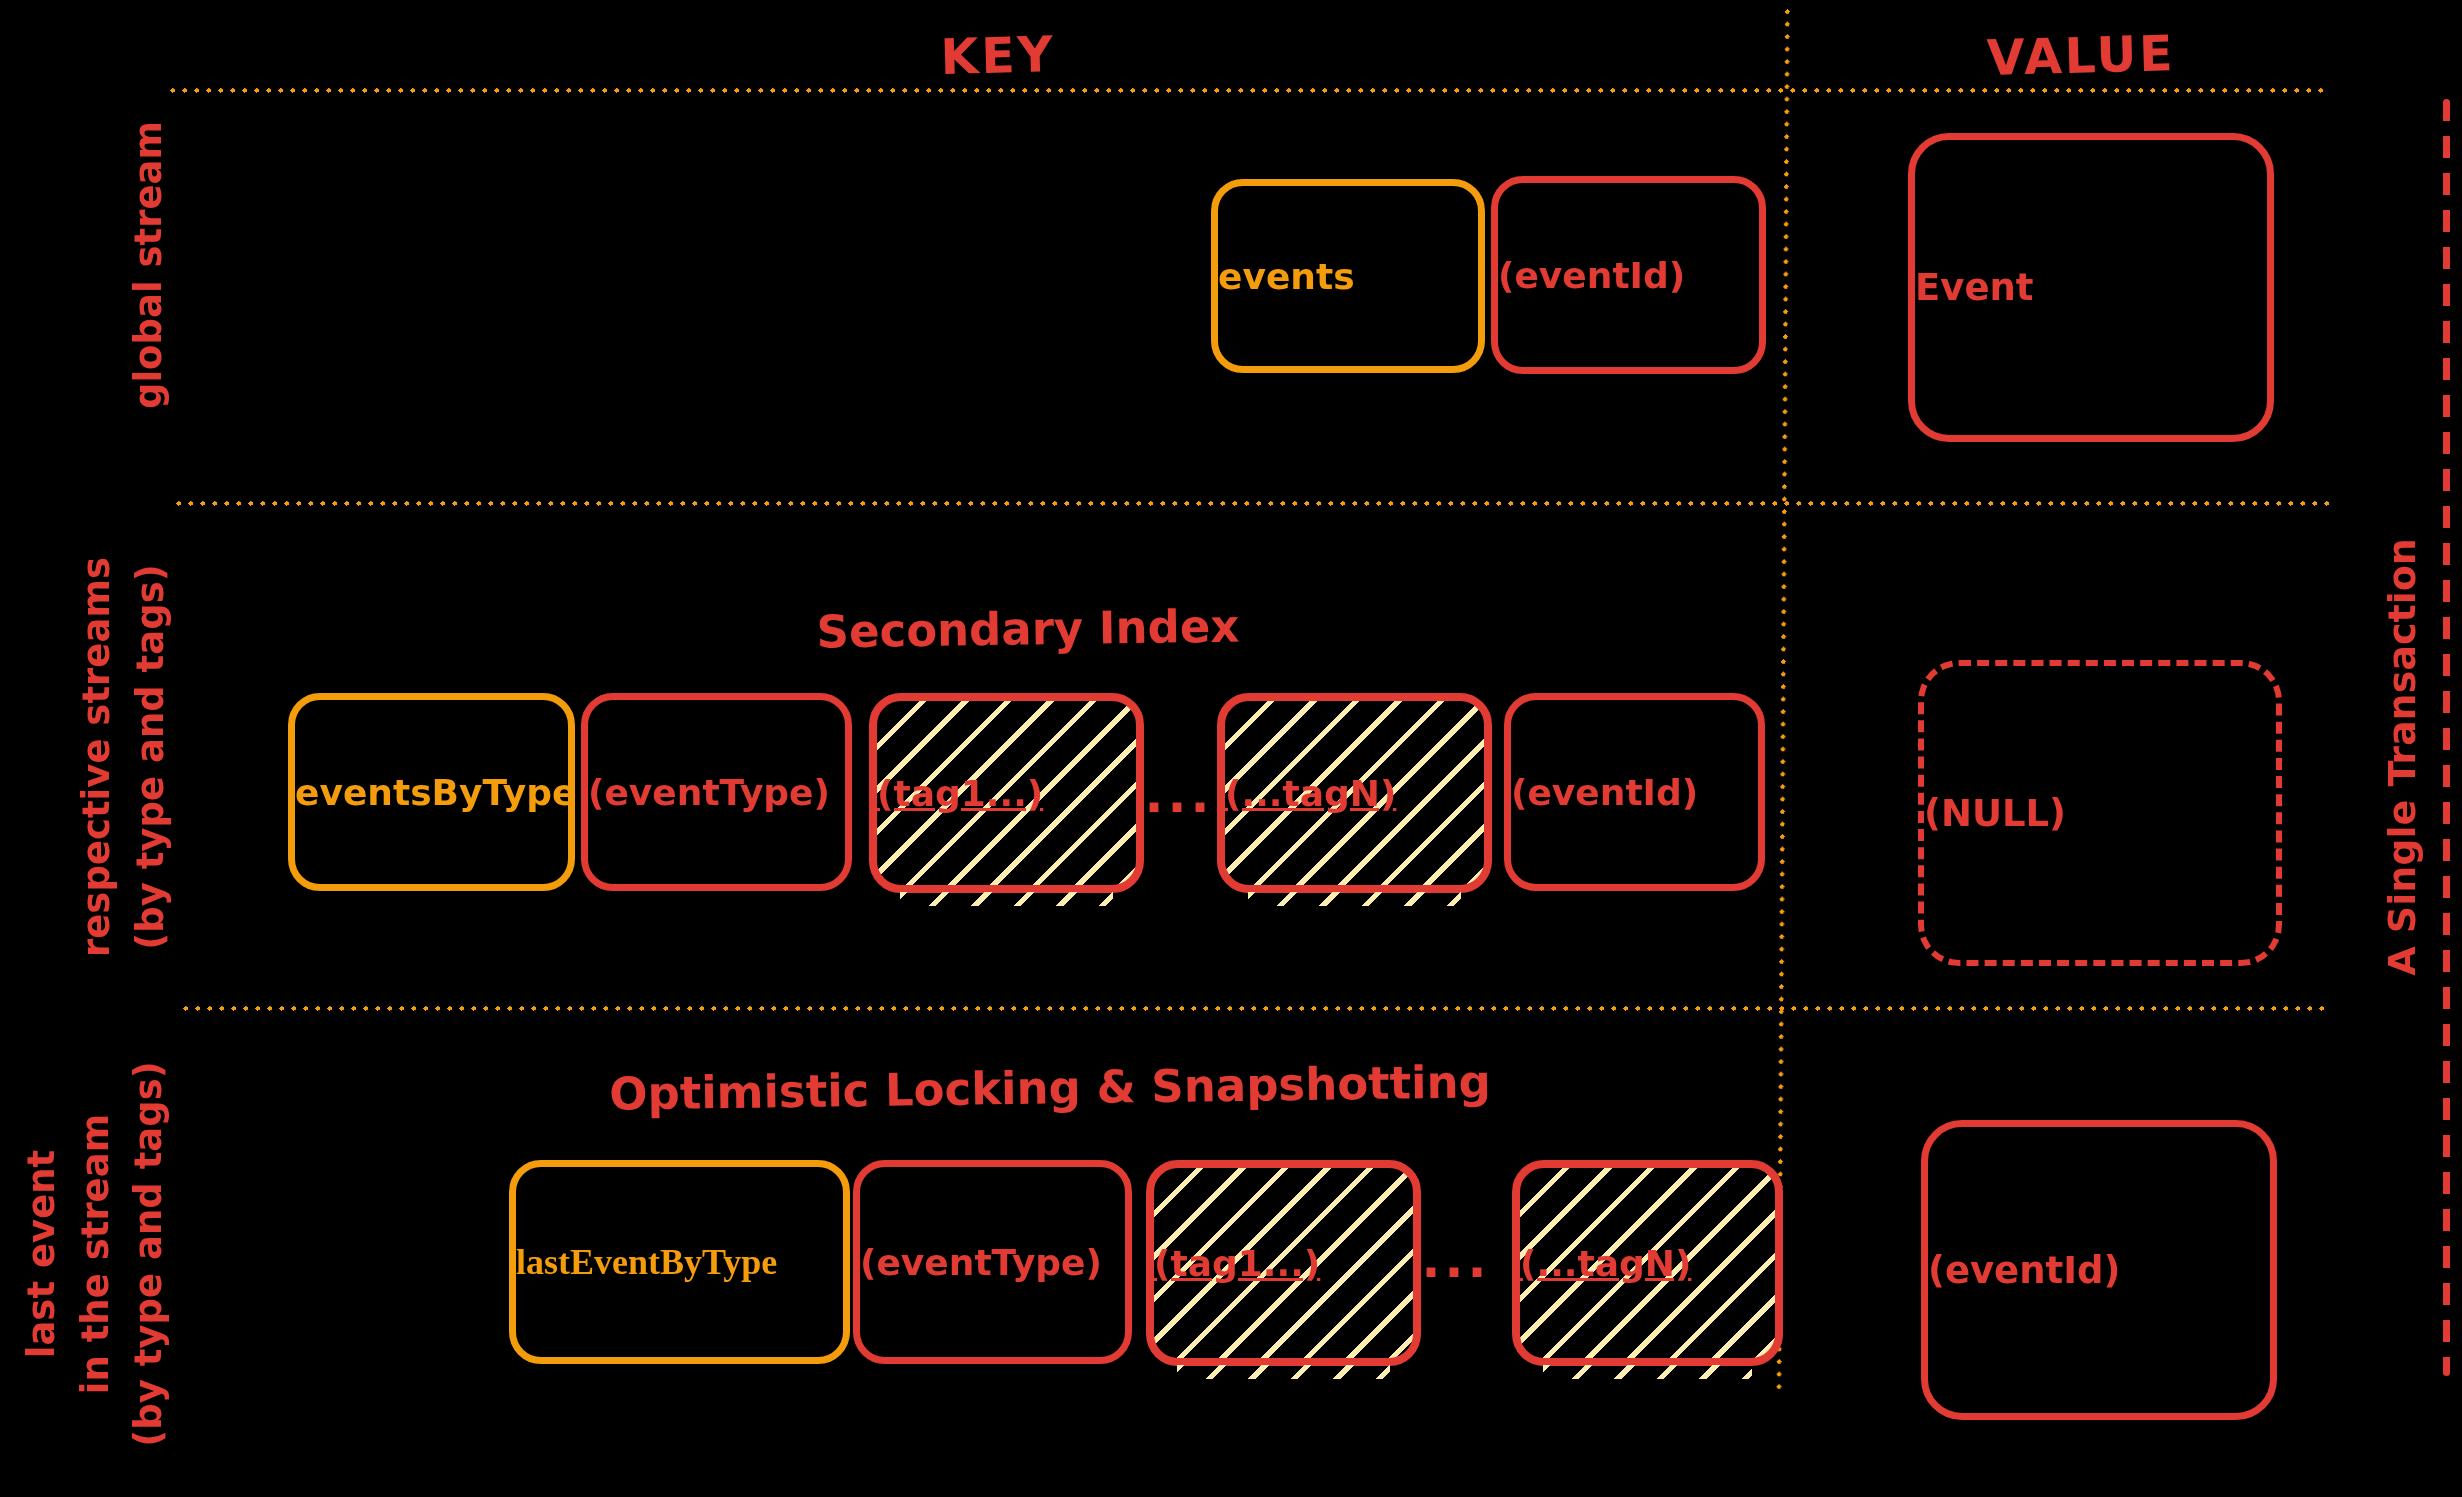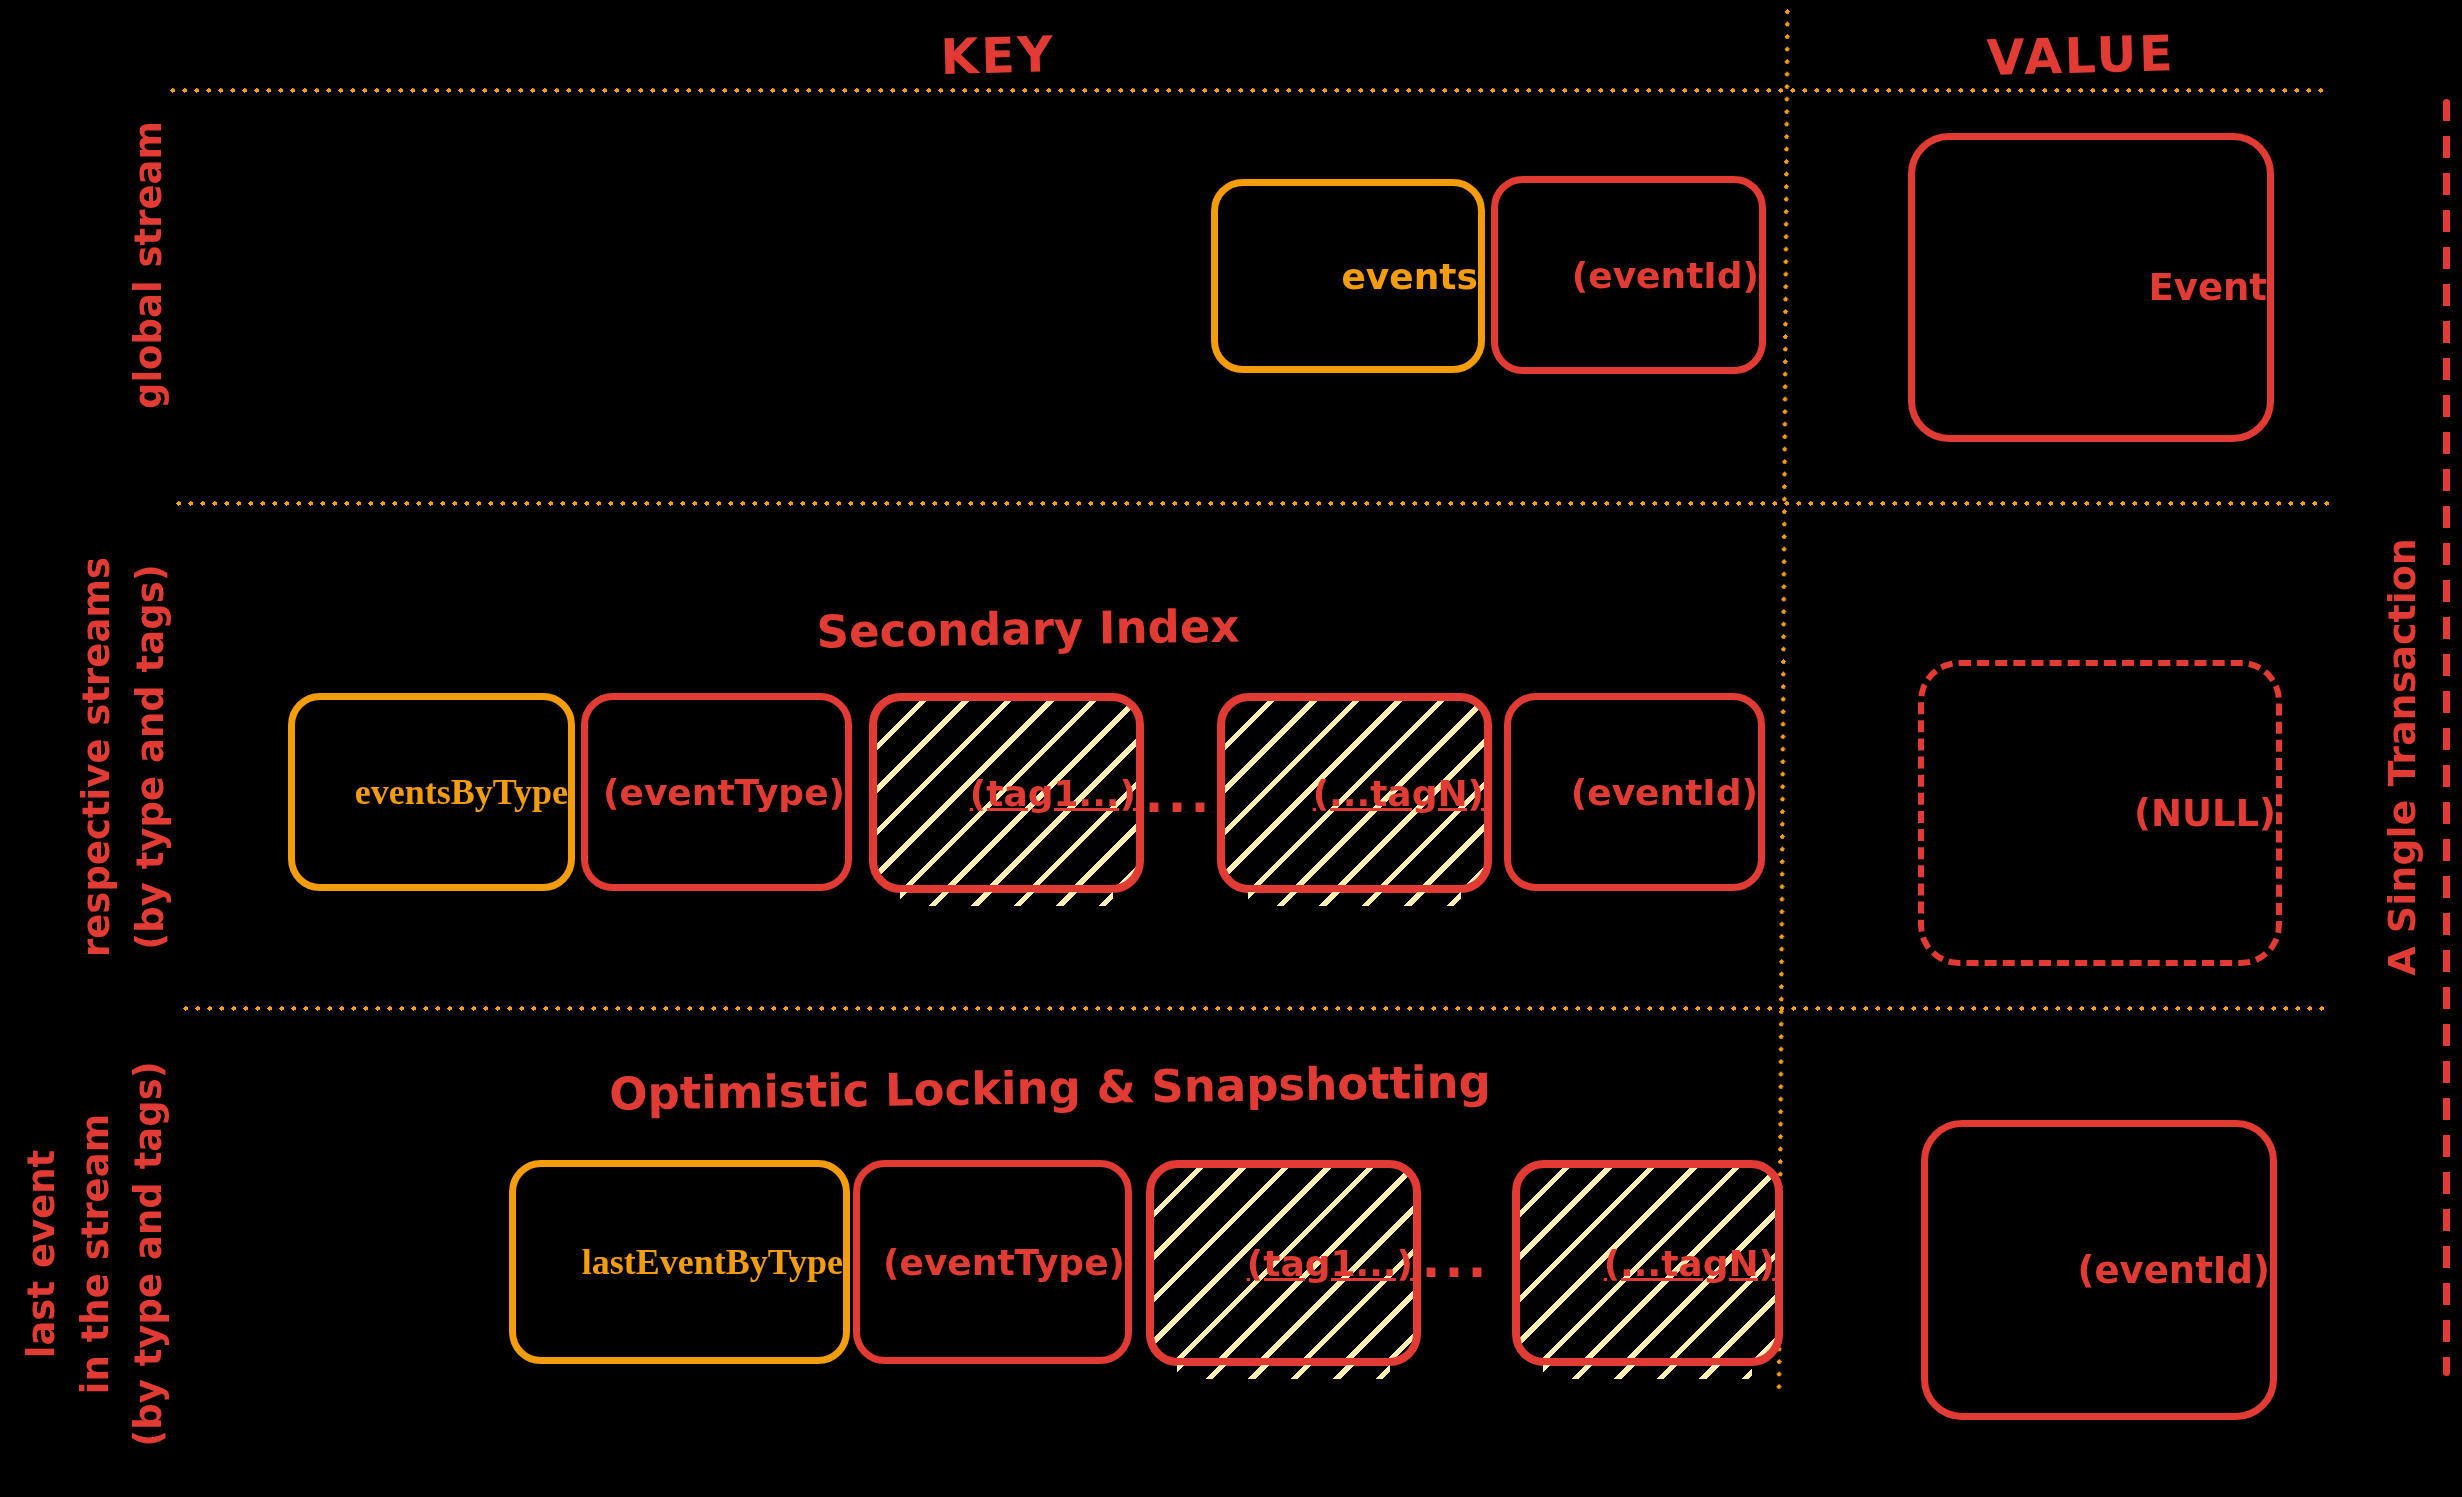--- a/index.html
+++ b/index.html
@@ -28,21 +28,21 @@
     transform:rotate(0.35deg); transform-origin:top center;
   }
   .dashline-v {
     position:absolute; width:7.2px; border-radius:4px;
     background:repeating-linear-gradient(180deg, var(--red) 0 22.4px, transparent 22.4px 37px);
   }
 
   
   .kv-box {
     position:absolute; border-radius:32px;
-    display:flex; align-items:center; justify-content:flex-end;
+    display:flex; align-items:center; justify-content:flex-start;
     font-weight:700; font-size:36px; text-align:center;
   }
   .kv-box.orange { border:7.2px solid var(--orange); color:var(--orange); }
   .kv-box.red    { border:7.2px solid var(--red);    color:var(--red); }
   .kv-box.hatched {
     border:8px solid var(--red); color:var(--red);
     background:repeating-linear-gradient(135deg, var(--cream) 0 5.3px, transparent 5.3px 30px);
     text-decoration:underline;
   }
   .kv-box.hatched::after {
@@ -98,21 +98,21 @@
     <span>Event</span>
   </div>
 
   <div class="rot-label" style="left:124px; top:757px;">
     <div>respective streams</div>
     <div>(by type and tags)</div>
   </div>
 
   <div class="section-title" style="left:1028px; top:629px;">Secondary Index</div>
 
-  <div class="kv-box orange" style="left:288px; top:693px; width:273px; height:184px;font-family:Liberation Serif, serif;">
+  <div class="kv-box orange" style="left:288px; top:693px; width:273px; height:184px;">
     <span>eventsByType</span>
   </div>
   <div class="kv-box red" style="left:581px; top:693px; width:257px; height:184px;">
     <span>(eventType)</span>
   </div>
   <div class="kv-box hatched" style="left:869px; top:693px; width:259px; height:184px;">
     <span>(tag1...)</span>
   </div>
   <div class="ellipsis-sep" style="left:1179px; top:795px;">...</div>
   <div class="kv-box hatched" style="left:1217px; top:693px; width:259px; height:184px;">

